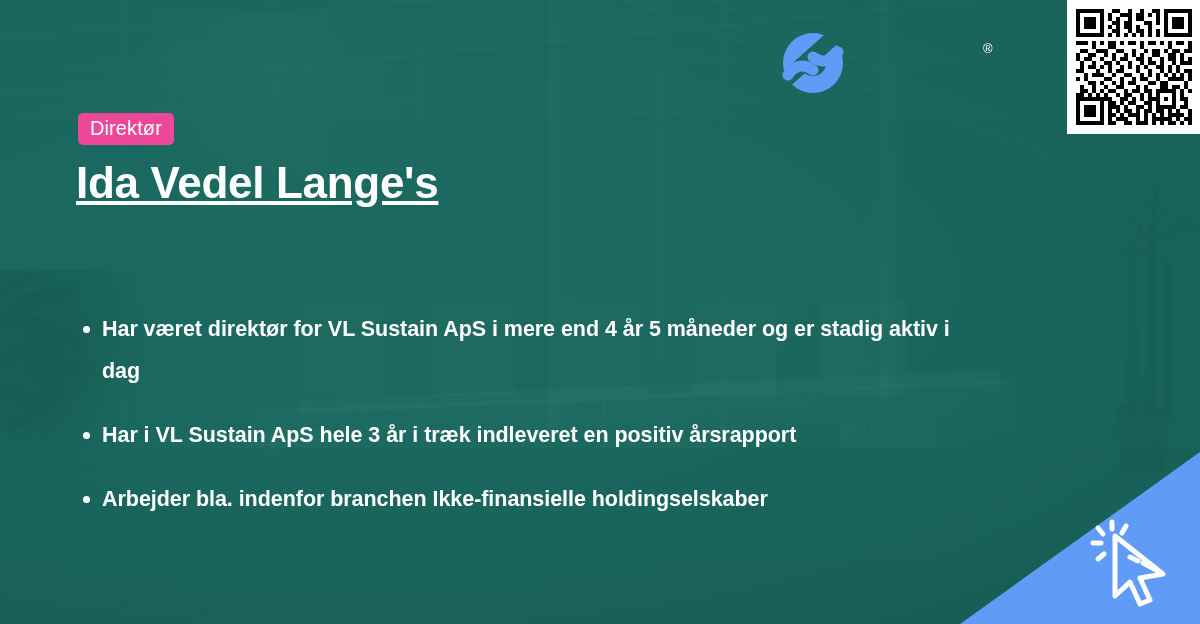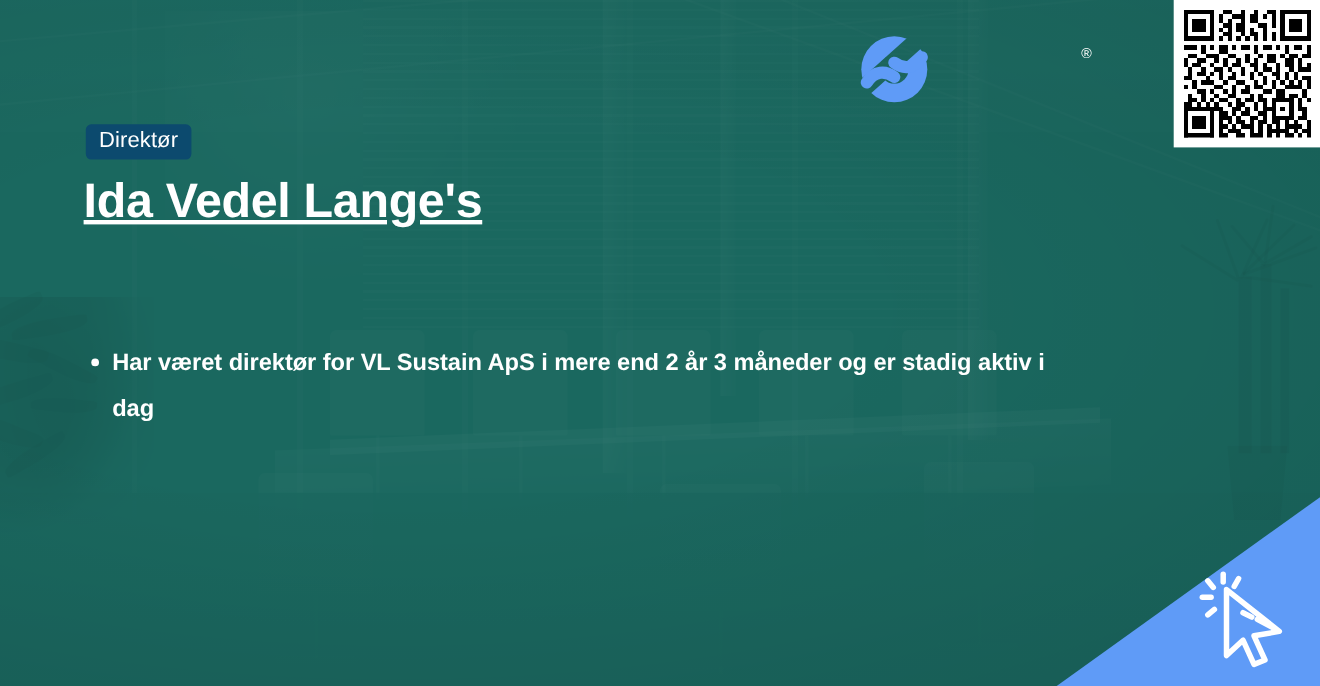--- a/index.html
+++ b/index.html
@@ -140,21 +140,21 @@
     background:radial-gradient(ellipse at 30% 45%, rgba(0,0,0,0) 35%, rgba(0,0,0,.10) 100%);
   }
 
   
   #content { position:absolute; inset:0; }
 
   .badge {
     position:absolute;
     left:78px; top:113px;
     padding:4px 12px 6px 12px;
-    background:#0c4a6e;
+    background:#ec4899;
     color:#ffffff;
     border-radius:5px;
     font-size:20px;
     line-height:22px;
     letter-spacing:.1px;
     white-space:nowrap;
   }
 
   .title-1 {
     position:absolute;
@@ -319,21 +319,23 @@
   <div id="tealwash"></div>
   <div id="vignette"></div>
 
   <div id="content">
 
     <div class="badge">Direktør</div>
 
     <div class="title-1">Ida Vedel Lange's</div>
 
     <ul class="bullets">
-      <li>Har været direktør for VL Sustain ApS i mere end 2 år 3 måneder og er stadig aktiv i dag</li>
+      <li>Har været direktør for VL Sustain ApS i mere end 4 år 5 måneder og er stadig aktiv i dag</li>
+      <li>Har i VL Sustain ApS hele 3 år i træk indleveret en positiv årsrapport</li>
+      <li>Arbejder bla. indenfor branchen Ikke-finansielle holdingselskaber</li>
     </ul>
 
     <div id="logo">
       <svg id="logo-mark" viewBox="0 0 64 64">
         <defs>
           <mask id="swooshMask">
             <rect x="0" y="0" width="64" height="64" fill="#fff"></rect>
             <circle cx="32" cy="32" r="13" fill="#000"></circle>
             <path d="M -6 48 L 52 -4 L 62 8 L 4 60 Z" fill="#000"></path>
           </mask>

